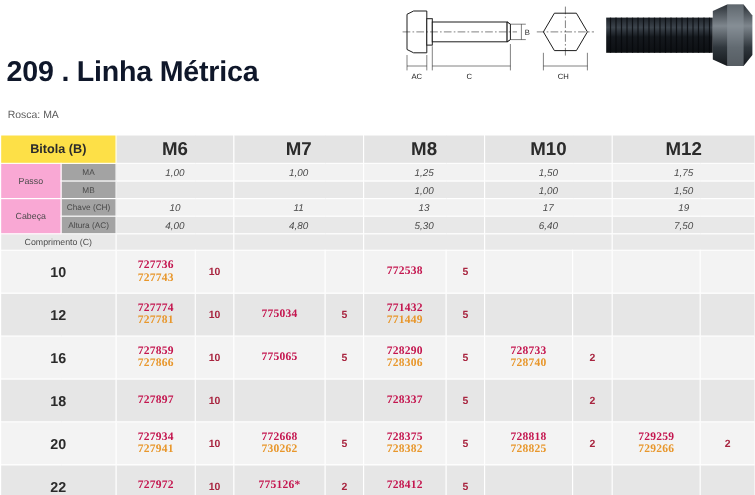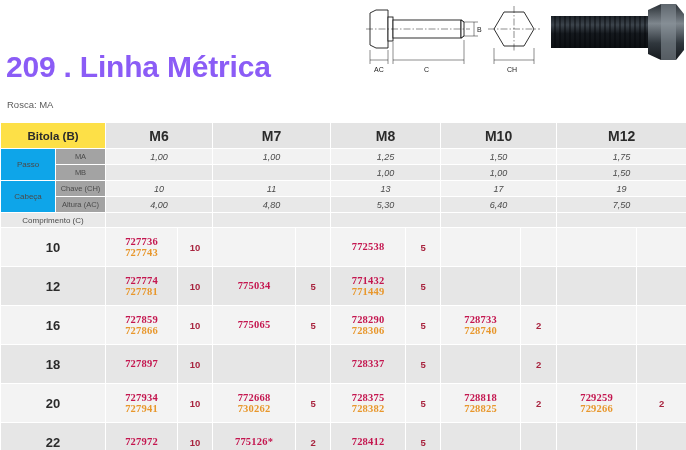--- a/index.html
+++ b/index.html
@@ -18,23 +18,23 @@
 
   
   #header {
     position: relative;
     height: 122px;
   }
   #title {
     position: absolute;
     left: 6px;
     top: 50px;
-    font-size: 30px;
-    font-weight: bold;
-    color: #8b5cf6;
+    font-size: 26px;
+    font-weight: bold;
+    color: #0f172a;
     letter-spacing: -0.2px;
     white-space: nowrap;
   }
   #subtitle {
     position: absolute;
     left: 7px;
     top: 82px;
     font-size: 9.5px;
     font-weight: bold;
     color: #5b5b5b;
@@ -76,32 +76,32 @@
   td, th {
     border: 1px solid #ffffff;
     padding: 0;
     text-align: center;
     vertical-align: middle;
     background: #f2f2f2;
   }
   .hdr-cell {
     background: #e4e4e4;
     font-weight: bold;
-    font-size: 14px;
+    font-size: 17px;
     color: #2b2b2b;
     height: 25px;
   }
   .hdr-bitola {
     background: #fde047;
     font-weight: bold;
     font-size: 11.5px;
     color: #2b2b2b;
   }
   .lbl-group {
-    background: #0ea5e9;
+    background: #f9a8d4;
     font-size: 8px;
     color: #4a4a4a;
     width: 55px;
   }
   .lbl-sub {
     background: #a3a3a3;
     font-size: 7.5px;
     color: #4a4a4a;
     width: 50px;
   }

